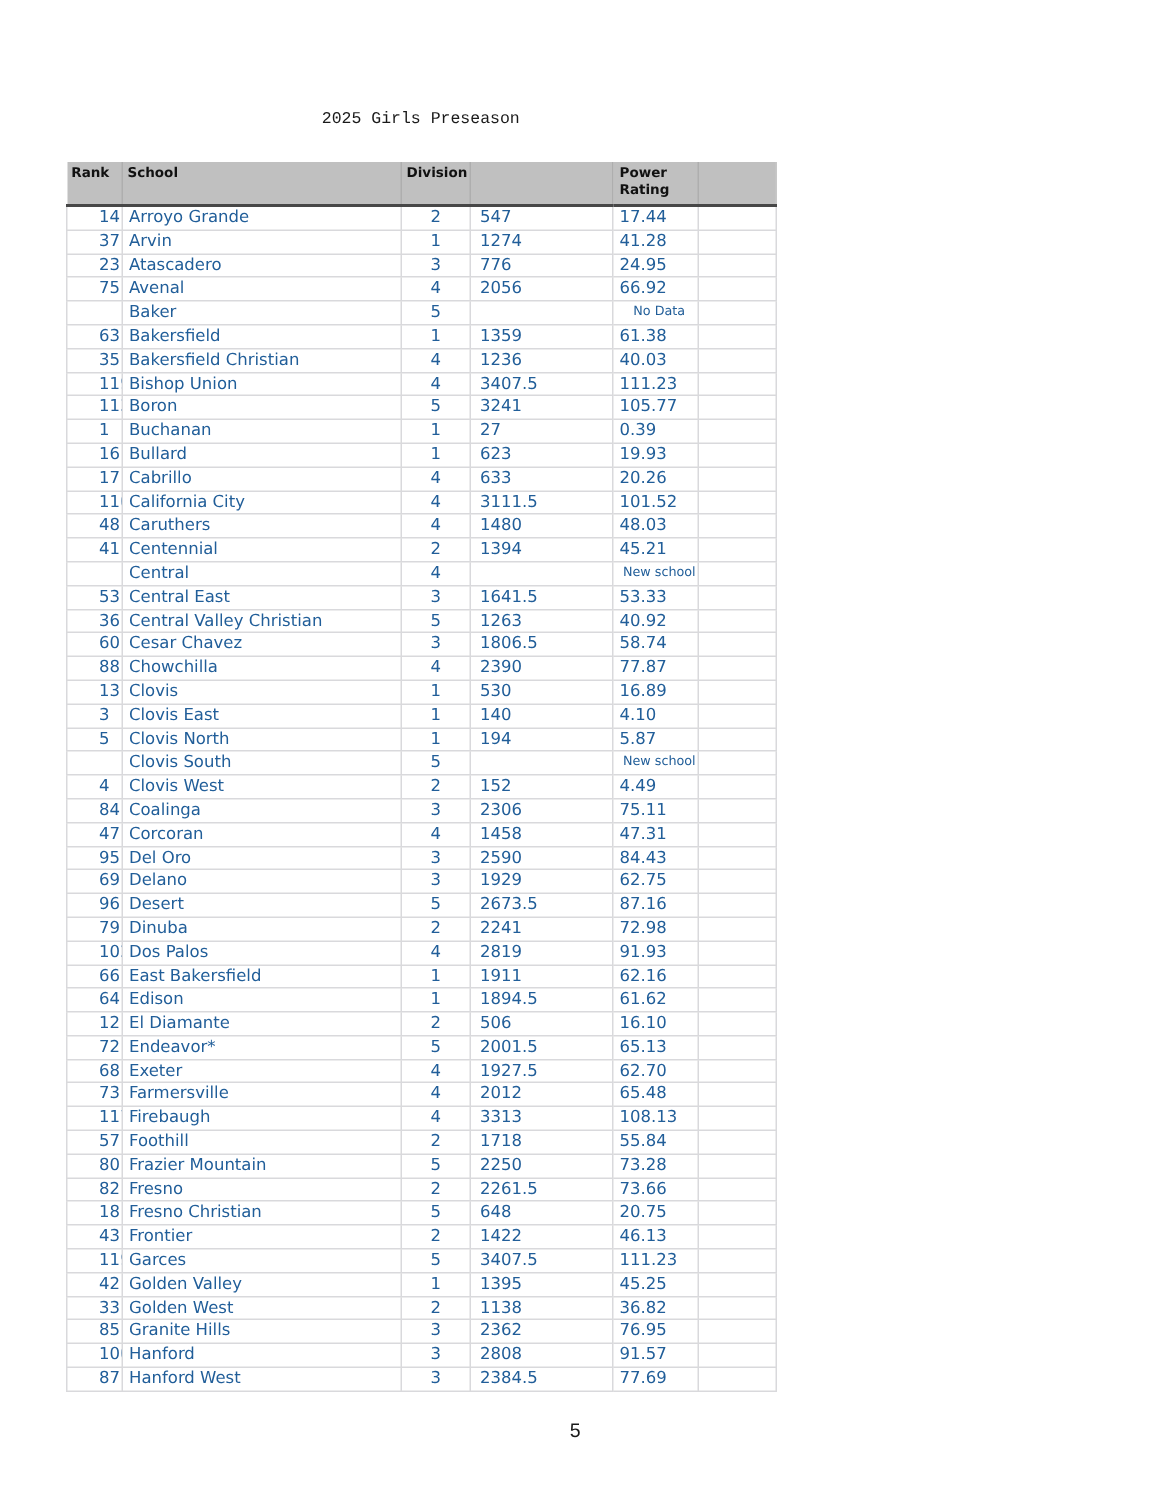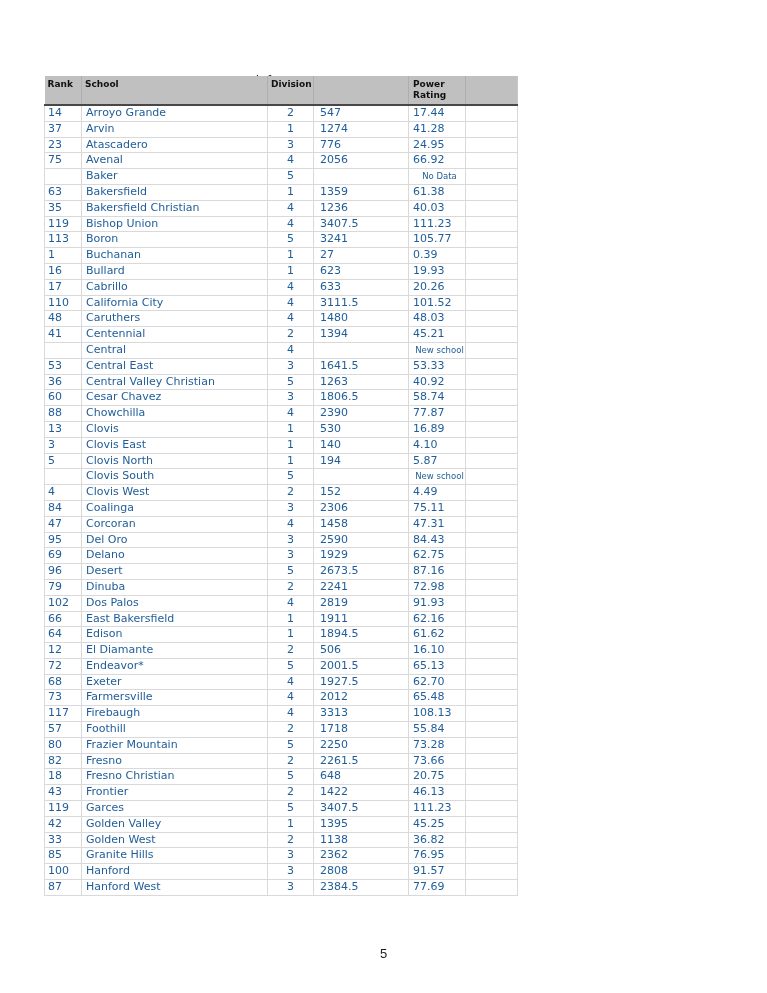--- a/index.html
+++ b/index.html
@@ -13,21 +13,21 @@
   .doc-title {
     position: absolute;
     top: 74px; left: 44px; width: 473px;
     text-align: center;
     font-family: Liberation Mono, monospace;
     font-size: 11px;
     color: #1a1a1a;
   }
   table.rankings {
     position: absolute;
-    left: 44px; top: 76px;
+    left: 44px; top: 108px;
     width: 473px;
     border-collapse: collapse;
     table-layout: fixed;
   }
   col.c-rank     { width: 37px; }
   col.c-school   { width: 186px; }
   col.c-division { width: 46px; }
   col.c-points   { width: 95px; }
   col.c-rating   { width: 57px; }
   col.c-blank    { width: 52px; }
@@ -52,21 +52,21 @@
   tbody td {
     height: 14.8px;
     line-height: 14.8px;
     padding: 0;
     font-size: 11px;
     color: #215e99;
     border: 1px solid #d9d9dc;
     overflow: hidden;
     white-space: nowrap;
   }
-  tbody td.td-rank     { padding-left: 3px; }
+  tbody td.td-rank     { padding-left: 21px; }
   tbody td.td-school   { padding-left: 4px; border-left: 1px solid #979797; }
   tbody td.td-division { text-align: center; }
   tbody td.td-points   { padding-left: 6px; }
   tbody td.td-rating   { padding-left: 4px; }
   tbody td.td-rating.note {
     font-size: 8.5px;
     text-align: center;
     padding-left: 5px;
   }
   .page-number {

